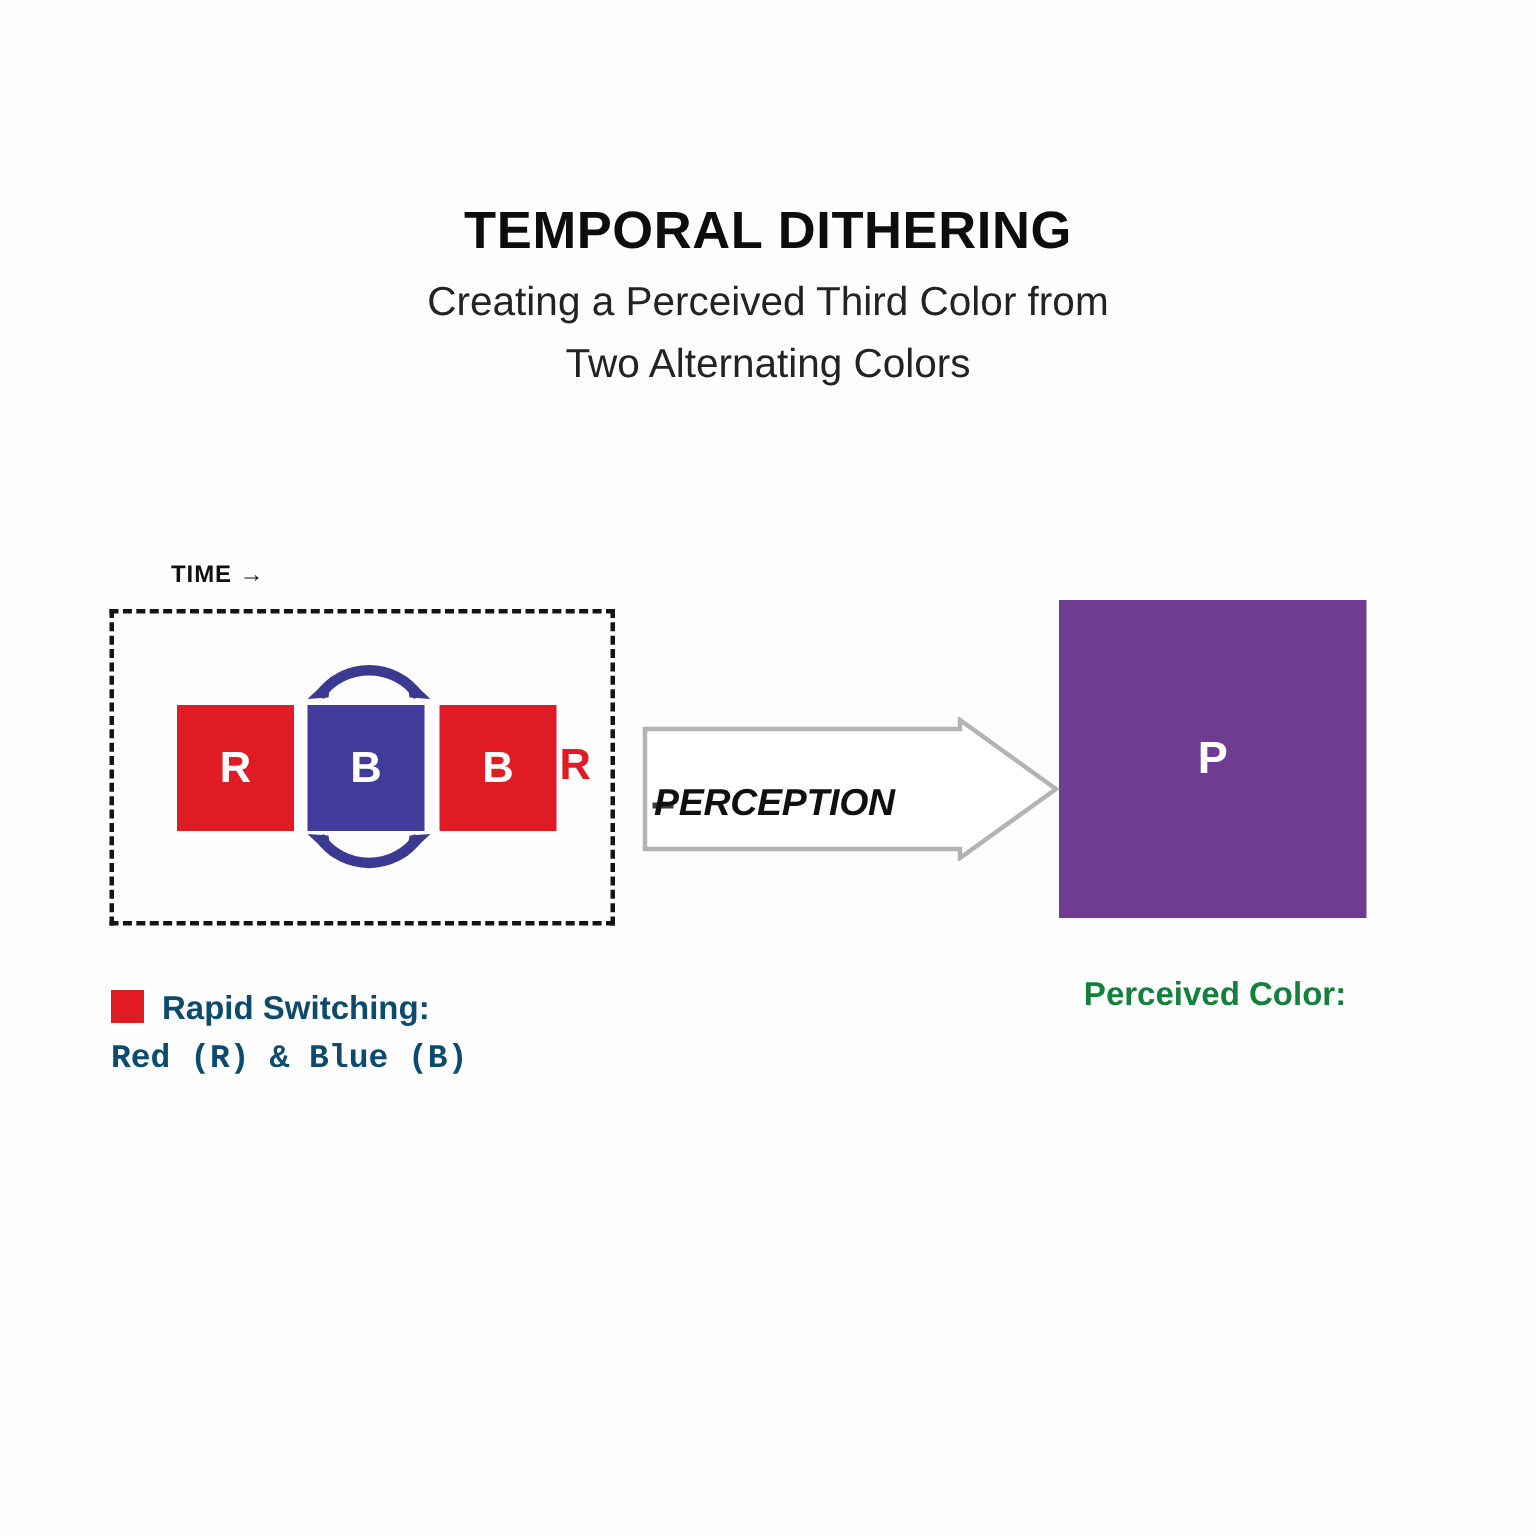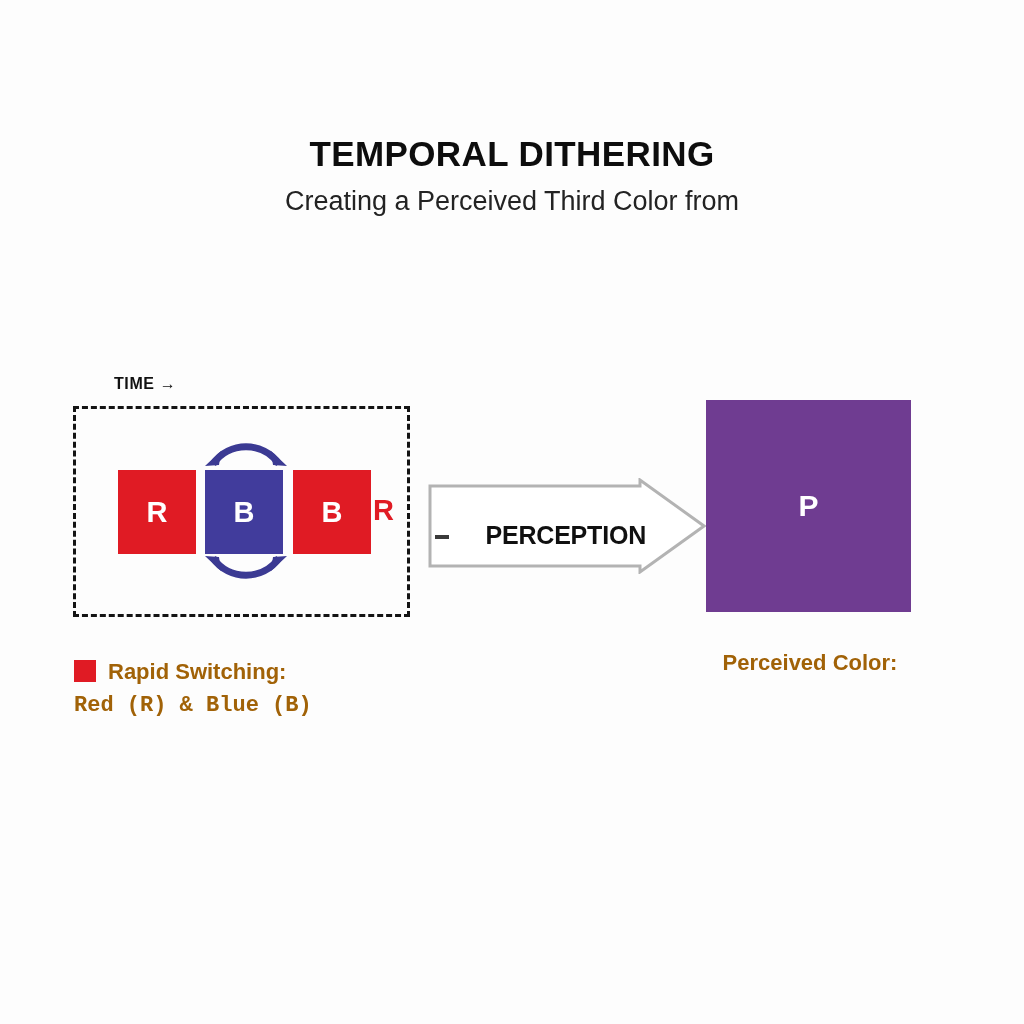--- a/index.html
+++ b/index.html
@@ -123,22 +123,23 @@
   }
   #perception-label {
     position: absolute;
     left: 436px;
     top: 521px;
     width: 210px;
     font-size: 25px;
     font-weight: bold;
     letter-spacing: -0.2px;
     color: #101010;
-    text-align: right;
+    text-align: left;
     white-space: nowrap;
+    font-style: italic;
   }
   #perception-tick {
     position: absolute;
     left: 435px;
     top: 535px;
     width: 14px;
     height: 4px;
     background: #3a3a3a;
   }
 
@@ -172,54 +173,55 @@
     width: 22px;
     height: 22px;
     margin-top: 5px;
     margin-right: 12px;
     flex: 0 0 auto;
   }
   #legend-left-text {
     font-size: 22px;
     font-weight: bold;
     line-height: 34px;
-    color: #a16207;
+    color: #0c4a6e;
   }
   #legend-left-text .legend-line {
     display: block;
   }
   #legend-left-text .legend-line.line-2 {
     margin-left: -34px;
     font-family: Liberation Mono, monospace;
   }
 
   #legend-right {
     position: absolute;
     left: 660px;
     top: 646px;
     width: 300px;
     text-align: center;
     font-size: 22px;
     font-weight: bold;
     line-height: 34px;
-    color: #a16207;
+    color: #15803d;
   }
   #legend-right .legend-line {
     display: block;
   }
 </style>
 </head>
 <body>
 
 <div id="canvas">
 
   <div id="header">
     <div id="title">TEMPORAL DITHERING</div>
     <div id="subtitle">
       <span class="sub-line">Creating a Perceived Third Color from</span>
+      <span class="sub-line">Two Alternating Colors</span>
     </div>
   </div>
 
   <div id="time-label">TIME →</div>
 
   <div id="dashed-frame" style="border-color: rgb(20, 20, 20);"></div>
 
   <div id="sequence">
     <div class="swatch" id="swatch-0" style="background: rgb(224, 27, 36); color: rgb(255, 255, 255);">
       <span>R</span>

